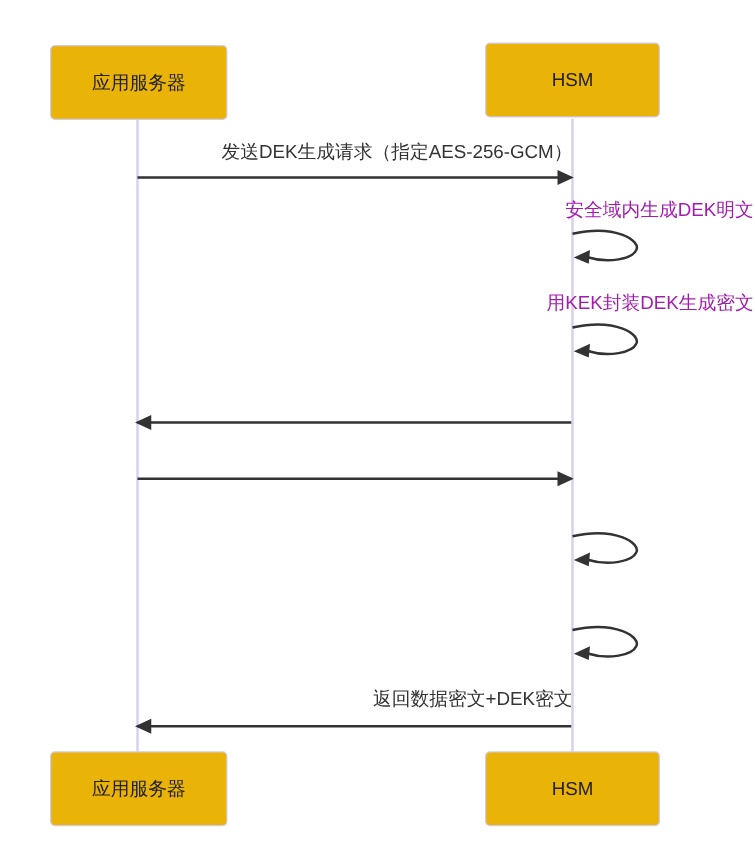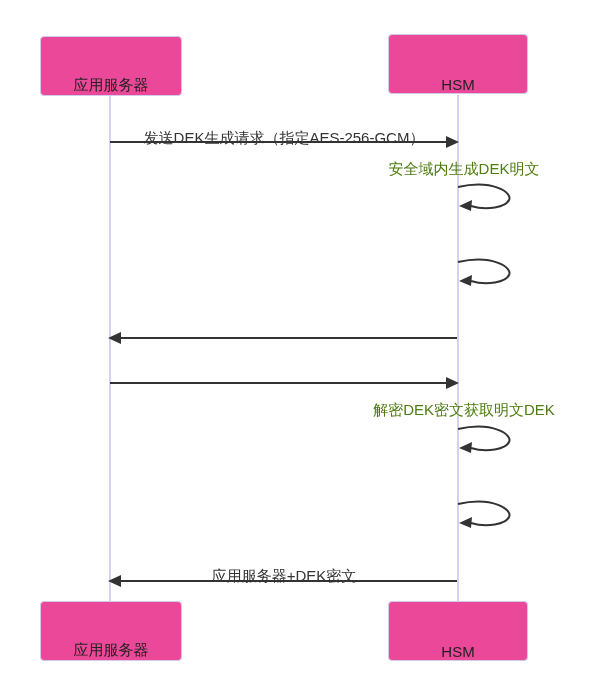--- a/index.html
+++ b/index.html
@@ -18,49 +18,48 @@
   }
   .lifeline {
     position: absolute;
     top: 95px;
     height: 507px;
     width: 2px;
     background: #d8d1ee;
   }
   .actor {
     position: absolute;
-    background: #ec4899;
+    background: #eab308;
     border: 1px solid #d0cbe9;
     border-radius: 4px;
     display: flex;
-    align-items: flex-end;
+    align-items: center;
     justify-content: center;
     font-size: 15px;
     color: #222222;
     box-sizing: border-box;
   }
   .msg-label {
     position: absolute;
     left: 110px;
     width: 348px;
-    text-align: center;
+    text-align: right;
     font-size: 15px;
     line-height: 20px;
     color: #333333;
     white-space: nowrap;
-    margin-top: 16px;
   }
   .self-label {
     position: absolute;
-    left: 339px;
+    left: 353px;
     width: 250px;
-    text-align: center;
+    text-align: right;
     font-size: 15px;
     line-height: 20px;
-    color: #4d7c0f;
+    color: #a21caf;
     white-space: nowrap;
   }
   .msg-line {
     position: absolute;
     left: 110px;
     width: 347px;
     height: 0;
     border-top: 2px solid #333333;
   }
   .head {
@@ -105,45 +104,45 @@
   <div class="msg-line" style="top:141px">
     <div class="head r"></div>
   </div>
 
   <div class="self-label" style="top:159px">安全域内生成DEK明文</div>
   <svg class="self-loop" style="top:183px" viewBox="0 0 58 32">
     <path d="M1,4 C36,-4 56,10 52,17 C49,24 30,28 14,23" stroke="#333333" stroke-width="2" fill="none"></path>
     <polygon points="2,23 15,17 14,28" fill="#333333"></polygon>
   </svg>
 
+  <div class="self-label" style="top:233px">用KEK封装DEK生成密文</div>
   <svg class="self-loop" style="top:258px" viewBox="0 0 58 32">
     <path d="M1,4 C36,-4 56,10 52,17 C49,24 30,28 14,23" stroke="#333333" stroke-width="2" fill="none"></path>
     <polygon points="2,23 15,17 14,28" fill="#333333"></polygon>
   </svg>
 
   <div class="msg-line" style="top:337px">
     <div class="head l"></div>
   </div>
 
   <div class="msg-line" style="top:382px">
     <div class="head r"></div>
   </div>
 
-  <div class="self-label" style="top:400px">解密DEK密文获取明文DEK</div>
   <svg class="self-loop" style="top:425px" viewBox="0 0 58 32">
     <path d="M1,4 C36,-4 56,10 52,17 C49,24 30,28 14,23" stroke="#333333" stroke-width="2" fill="none"></path>
     <polygon points="2,23 15,17 14,28" fill="#333333"></polygon>
   </svg>
 
   <svg class="self-loop" style="top:500px" viewBox="0 0 58 32">
     <path d="M1,4 C36,-4 56,10 52,17 C49,24 30,28 14,23" stroke="#333333" stroke-width="2" fill="none"></path>
     <polygon points="2,23 15,17 14,28" fill="#333333"></polygon>
   </svg>
 
-  <div class="msg-label" style="top:550px">应用服务器+DEK密文</div>
+  <div class="msg-label" style="top:550px">返回数据密文+DEK密文</div>
   <div class="msg-line" style="top:580px">
     <div class="head l"></div>
   </div>
 
   <div class="actor" style="left:40px; top:601px; width:142px; height:60px">
     <span>应用服务器</span>
   </div>
   <div class="actor" style="left:388px; top:601px; width:140px; height:60px">
     <span>HSM</span>
   </div>

